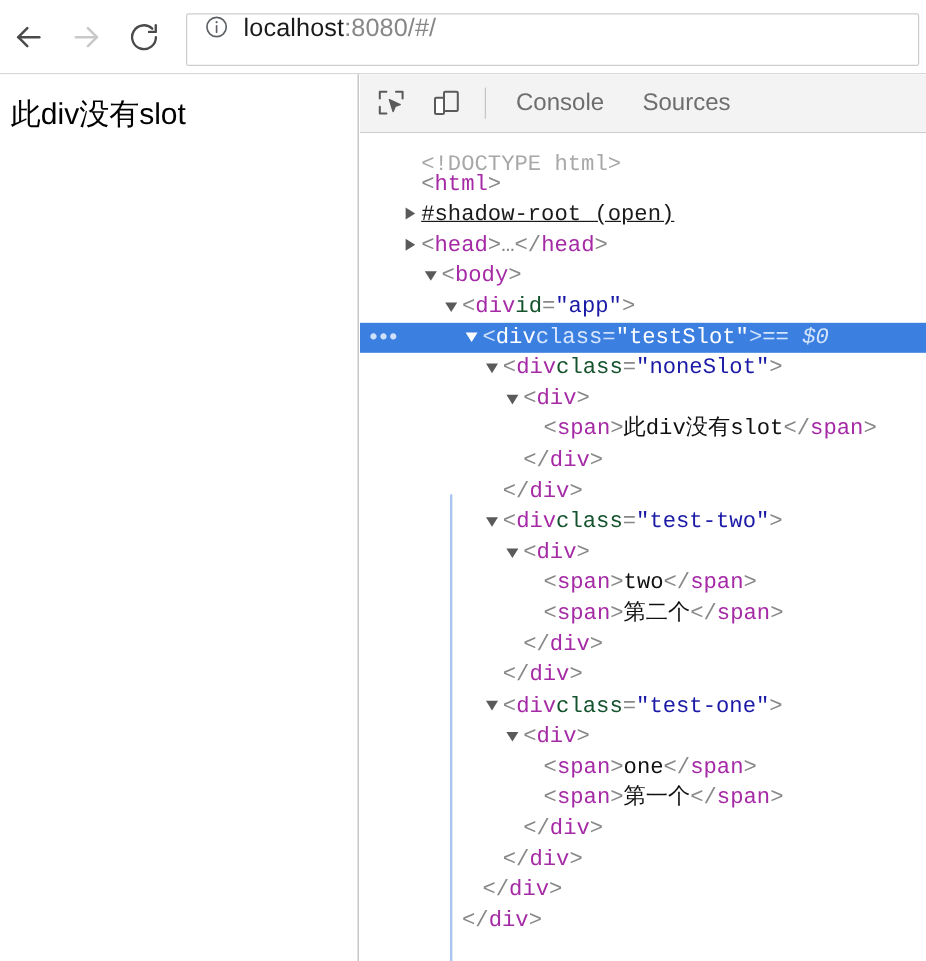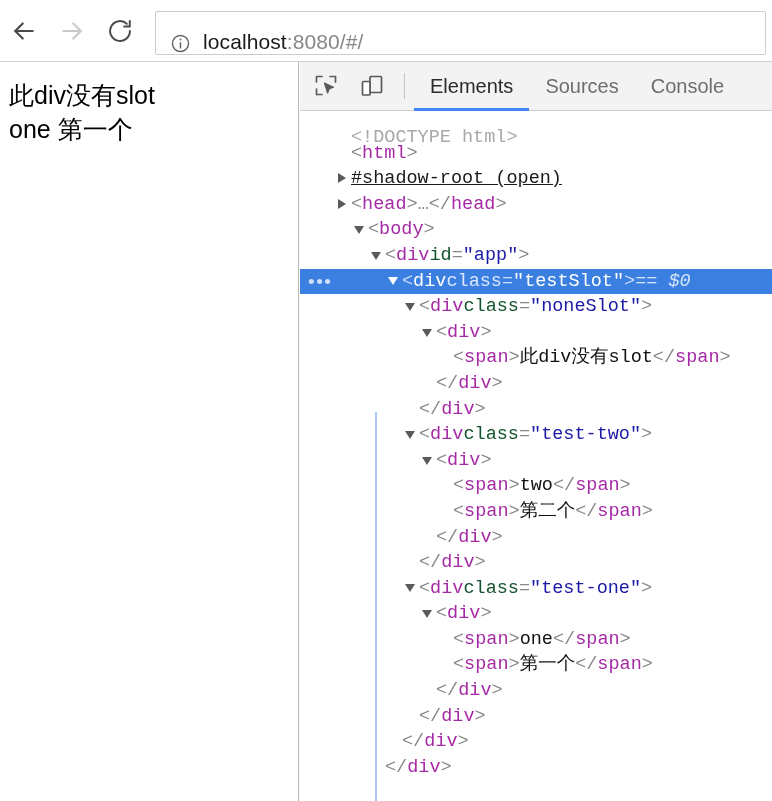--- a/index.html
+++ b/index.html
@@ -49,21 +49,21 @@
     position: absolute;
     left: 155px;
     top: 11px;
     right: 6px;
     height: 44px;
     background: #ffffff;
     border: 1px solid #cdcdcd;
     border-radius: 2px;
     box-sizing: border-box;
     display: flex;
-    align-items: flex-end;
+    align-items: flex-start;
     cursor: text;
   }
   .omnibox-info {
     margin-left: 14px;
     margin-right: 12px;
     display: flex;
     align-items: center;
     flex: 0 0 auto;
   }
   .omnibox-url {
@@ -300,21 +300,20 @@
         <line x1="12" y1="11" x2="12" y2="17" stroke-linecap="round"></line>
         <circle cx="12" cy="7.4" r="1.05" fill="#5f6368" stroke="none"></circle>
       </svg>
     </span>
     <span class="omnibox-url"><span class="url-host">localhost</span><span class="url-rest">:8080/#/</span></span>
   </div>
 </div>
 
 <div class="page-viewport">
   <div class="page-line">此div没有slot</div>
-  <div class="page-line">one 第一个</div>
 </div>
 
 <div class="devtools">
 
   <div class="dt-toolbar">
     <button class="dt-icon-btn">
       <span>
         <svg width="26" height="26" viewBox="0 0 26 26" fill="none" stroke="#5a5a5a" stroke-width="1.7" stroke-linecap="round" stroke-linejoin="round">
           <polyline points="9,3.5 3.5,3.5 3.5,9"></polyline>
           <polyline points="17,3.5 22.5,3.5 22.5,9"></polyline>
@@ -326,23 +325,22 @@
     <button class="dt-icon-btn">
       <span>
         <svg width="26" height="26" viewBox="0 0 26 26" fill="none" stroke="#5a5a5a" stroke-width="1.7" stroke-linejoin="round">
           <rect x="11" y="3.5" width="11.5" height="16" rx="1"></rect>
           <rect x="3.5" y="8.5" width="7.5" height="13.5" rx="1" fill="#ffffff"></rect>
         </svg>
       </span>
     </button>
     <div class="dt-sep"></div>
     <div class="dt-tabs">
-      <button class="dt-tab active">Elements</button>
+      <button class="dt-tab">Console</button>
       <button class="dt-tab">Sources</button>
-      <button class="dt-tab">Console</button>
     </div>
   </div>
 
   <div class="dom-tree" id="dom-tree">
     <div class="guide-line"></div>
   <div class="dom-row">
         <span class="row-inner" style="padding-left: 36px;">
           <span class="twisty none"></span>
           <span class="doctype">&lt;!DOCTYPE html&gt;</span>
         </span>

